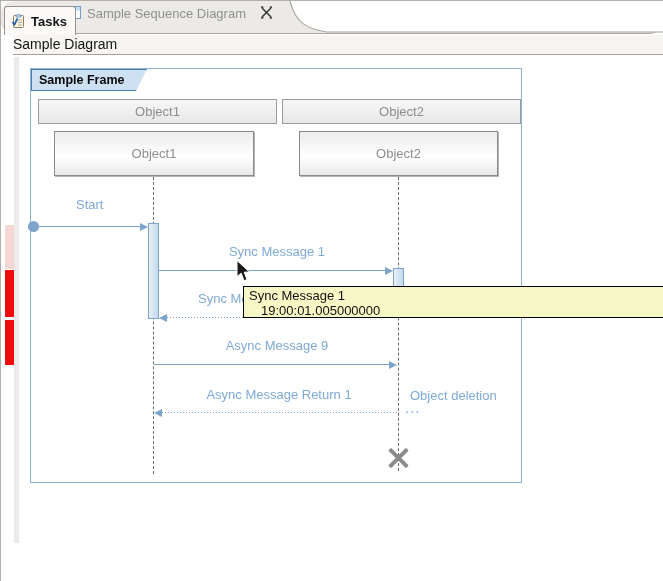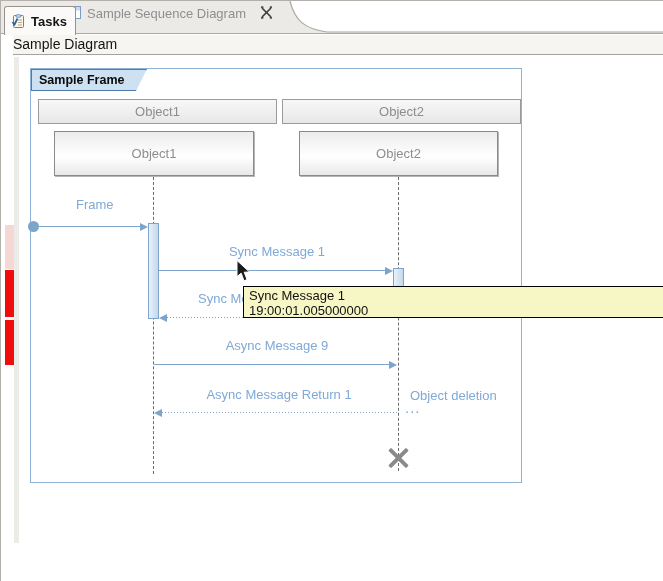--- a/index.html
+++ b/index.html
@@ -5,21 +5,21 @@
   * { margin:0; padding:0; box-sizing:border-box; }
   body { background:#888; font-family:"Liberation Sans", sans-serif; }
   .window {
     position:relative; width:663px; height:581px; background:#ffffff;
     overflow:hidden; font-family:"Liberation Sans", sans-serif;
   }
   .top-hairline { position:absolute; left:0; top:0; width:663px; height:1px; background:#b3b0ab; }
   .left-hairline { position:absolute; left:0; top:0; width:1px; height:581px; background:#b3b0ab; }
 
   
-  .tabbar { position:absolute; left:1px; top:1px; width:662px; height:33px; background:#eceae7; border-bottom:1px solid #aba8a3; }
+  .tabbar { position:absolute; left:1px; top:1px; width:662px; height:33px; background:#eceae7; border-bottom:1px solid #aba8a3;border-radius:14px; }
   .tab-active {
     position:absolute; left:3px; top:5px; height:29px; background:#fbfaf8;
     border:1px solid #96928c; border-bottom:none; border-radius:3px 3px 0 0;
     display:flex; align-items:center; gap:5px; padding:0 8px 0 6px;
     font-size:13px; font-weight:bold; color:#141414; z-index:3;
   }
   .tab-inactive {
     position:absolute; left:60px; top:5px; height:28px;
     display:flex; gap:6px; padding:0 6px;
     font-size:13px; color:#8f8f8f; z-index:2;
@@ -85,21 +85,21 @@
   .stop-x .s1 { transform:rotate(45deg); } .stop-x .s2 { transform:rotate(-45deg); }
   .del-dots { position:absolute; left:374px; top:330px; font-size:15px; color:#7fa9d6; letter-spacing:1px; }
 
   
   .tooltip {
     position:absolute; left:243px; top:286px; width:420px; height:32px;
     background:#f7f7c6; border:1px solid #000; border-right:none;
     padding:1px 0 0 5px; z-index:8; color:#111;
   }
   .tooltip .t1 { font-size:13px; line-height:15px; }
-  .tooltip .t2 { font-size:13px; line-height:15px; }
+  .tooltip .t2 { font-size:13px; line-height:15px;margin-left:12px; }
 
   .cursor { position:absolute; left:236px; top:260px; z-index:9; }
 </style>
 </head>
 <body>
 
 <div class="window">
   <div class="top-hairline"></div>
 
   <div class="tabbar">
@@ -165,21 +165,21 @@
 
     <div class="obj-box b1">Object1</div>
     <div class="obj-box b2">Object2</div>
 
     <div class="lifeline l1"></div>
     <div class="lifeline l2"></div>
 
     <div class="found-circle"></div>
     <div class="msg-line" style="left:3px; top:157px; width:107px;"></div>
     <div class="arr-r" style="left:109px; top:154px;"></div>
-    <div class="msg-label" style="left:45px; top:128px;">Frame</div>
+    <div class="msg-label" style="left:45px; top:128px;">Start</div>
 
     <div class="exec e1"></div>
     <div class="exec e2"></div>
 
     <div class="msg-line" style="left:128px; top:201px; width:227px;"></div>
     <div class="arr-r" style="left:354px; top:198px;"></div>
     <div class="msg-label center" style="left:131px; top:175px;">Sync Message 1</div>
 
     <div class="msg-dots" style="left:136px; top:248px; width:112px;"></div>
     <div class="arr-l" style="left:128px; top:245px;"></div>

